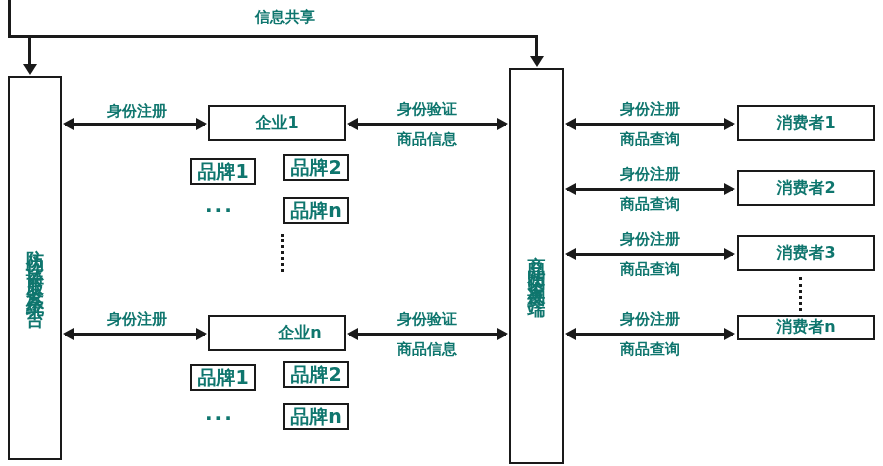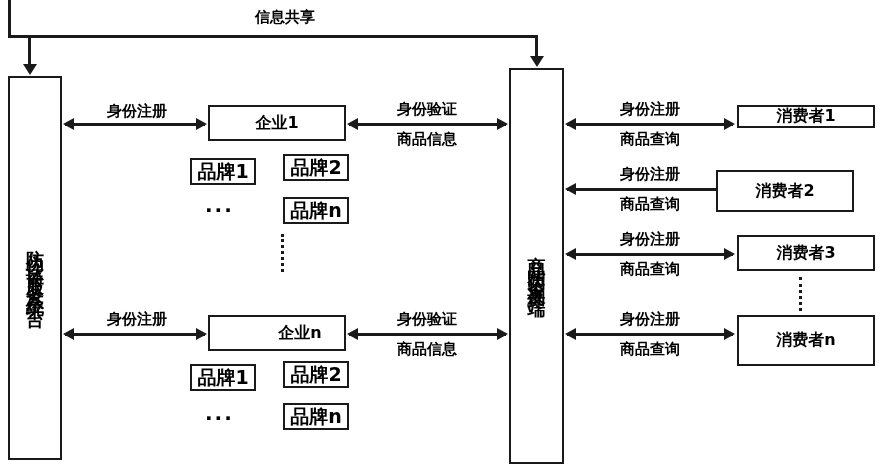--- a/index.html
+++ b/index.html
@@ -3,21 +3,21 @@
 <meta charset="utf-8">
 <style>
   * { margin: 0; padding: 0; box-sizing: border-box; }
   html, body { background: #ffffff; }
   .canvas {
     position: relative;
     width: 883px;
     height: 466px;
     background: #ffffff;
     font-family: "DejaVu Sans", "Liberation Sans", sans-serif;
-    color: #000000;
+    color: #0f766e;
     overflow: hidden;
   }
   .box {
     position: absolute;
     border: 2px solid #1a1a1a;
     background: #ffffff;
     display: flex;
     align-items: center;
     justify-content: center;
     font-weight: bold;
@@ -131,40 +131,40 @@
     <span>品牌2</span>
   </div>
   <span class="hellip" style="left:205px; top:408px;">...</span>
   <div class="box smallbox" style="left:283px; top:403px; width:66px; height:27px;">
     <span>品牌n</span>
   </div>
 
   <span class="lbl" style="left:605px; top:100px;">身份注册</span>
   <div class="harrow" style="left:567px; top:123px; width:166px;"></div>
   <span class="lbl" style="left:605px; top:130px;">商品查询</span>
-  <div class="box" style="left:737px; top:105px; width:138px; height:23px;">
+  <div class="box" style="left:737px; top:105px; width:138px; height:36px;">
     <span>消费者1</span>
   </div>
 
   <span class="lbl" style="left:605px; top:165px;">身份注册</span>
   <div class="harrow" style="left:567px; top:188px; width:166px;"></div>
   <span class="lbl" style="left:605px; top:195px;">商品查询</span>
-  <div class="box" style="left:716px; top:170px; width:138px; height:42px;">
+  <div class="box" style="left:737px; top:170px; width:138px; height:36px;">
     <span>消费者2</span>
   </div>
 
   <span class="lbl" style="left:605px; top:230px;">身份注册</span>
   <div class="harrow" style="left:567px; top:253px; width:166px;"></div>
   <span class="lbl" style="left:605px; top:260px;">商品查询</span>
   <div class="box" style="left:737px; top:235px; width:138px; height:36px;">
     <span>消费者3</span>
   </div>
 
   <div class="vdots" style="left:799px; top:277px; height:34px;"></div>
 
   <span class="lbl" style="left:605px; top:310px;">身份注册</span>
   <div class="harrow" style="left:567px; top:333px; width:166px;"></div>
   <span class="lbl" style="left:605px; top:340px;">商品查询</span>
-  <div class="box" style="left:737px; top:315px; width:138px; height:51px;">
+  <div class="box" style="left:737px; top:315px; width:138px; height:25px;">
     <span>消费者n</span>
   </div>
 
 </div>
 
 </body></html>

